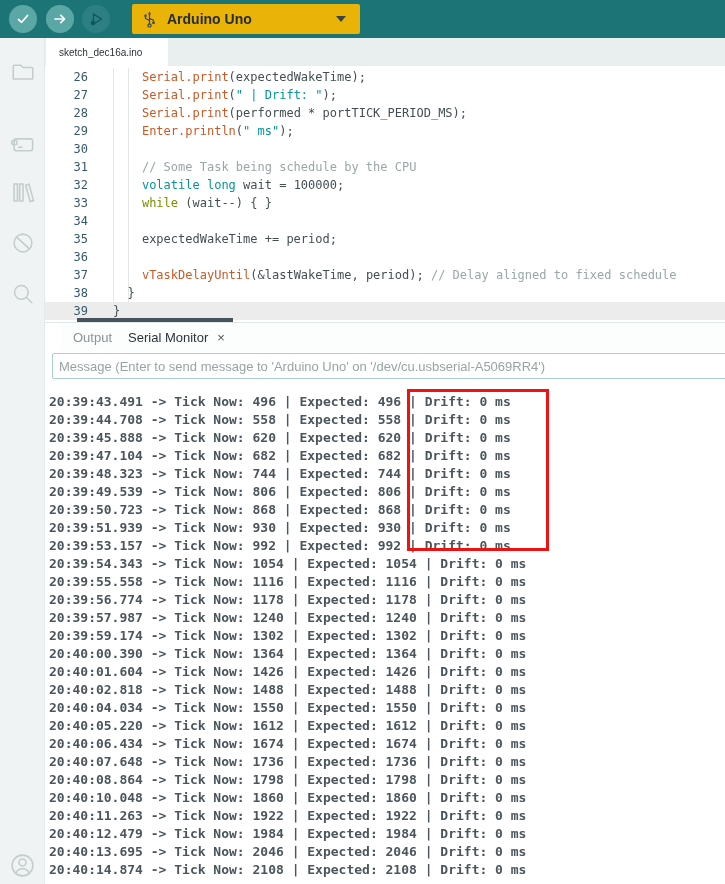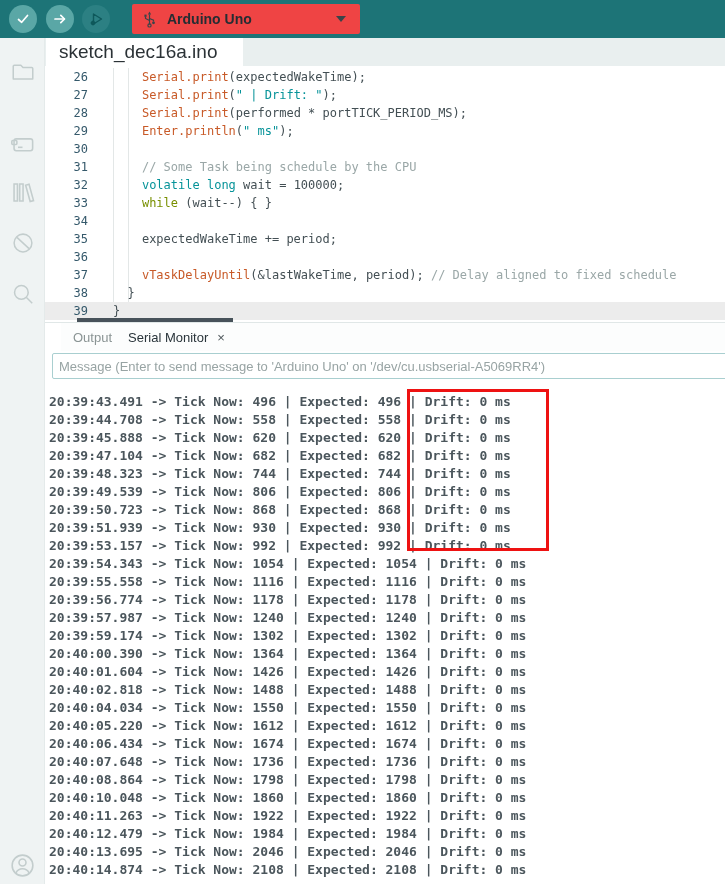--- a/index.html
+++ b/index.html
@@ -31,41 +31,41 @@
     font-family:"Liberation Sans",sans-serif;}
   .app{position:relative;width:725px;height:884px;overflow:hidden;}
 
   
   .toolbar{position:absolute;left:0;top:0;width:725px;height:38px;background:var(--teal);
     display:flex;align-items:center;}
   .tb-btn{width:28px;height:28px;border-radius:50%;background:var(--btn-teal);
     display:flex;align-items:center;justify-content:center;margin-left:9px;cursor:pointer;flex:0 0 auto;}
   .tb-btn:first-child{margin-left:9px;}
   .tb-btn.debug{background:var(--debug-circle);margin-left:8px;}
-  .board-select{margin-left:22px;width:228px;height:30px;background:#ef4444;border-radius:2px;
+  .board-select{margin-left:22px;width:228px;height:30px;background:#eab308;border-radius:2px;
     display:flex;align-items:center;padding:0 10px;cursor:pointer;}
   .board-select .usb{flex:0 0 auto;margin-right:10px;display:flex;}
   .board-select .bname{font-size:14px;font-weight:bold;color:#252d33;flex:1;}
   .board-select .caret{flex:0 0 auto;width:0;height:0;border-left:5px solid transparent;
     border-right:5px solid transparent;border-top:6px solid #3a4449;margin-right:4px;}
 
   
   .sidebar{position:absolute;left:0;top:38px;width:45px;height:846px;background:var(--sidebar-bg);
     border-right:1px solid #e4eaea;}
   .sb-icon{position:absolute;left:0;width:45px;height:48px;display:flex;align-items:center;
     justify-content:center;color:var(--sidebar-icon);cursor:pointer;}
   .sb-icon svg{stroke:currentColor;fill:none;stroke-width:1.4;}
   .sb-account{position:absolute;left:0;bottom:2px;width:45px;height:34px;display:flex;
     align-items:center;justify-content:center;color:var(--sidebar-icon);cursor:pointer;}
 
   
   .ed-tabbar{position:absolute;left:45px;top:38px;width:680px;height:28px;background:var(--tabbar-bg);
     display:flex;}
   .ed-tab{height:28px;background:var(--tab-active-bg);display:flex;align-items:center;
-    padding:0 26px 0 13px;font-size:19px;color:#2b3236;margin-left:1px;cursor:pointer;}
+    padding:0 26px 0 13px;font-size:10px;color:#2b3236;margin-left:1px;cursor:pointer;}
 
   
   .editor{position:absolute;left:45px;top:66px;width:680px;height:256px;background:#fff;
     overflow:hidden;font-family:"DejaVu Sans Mono","Liberation Mono",monospace;font-size:12px;}
   .ed-inner{position:relative;padding-top:2px;}
   .code-line{position:relative;height:18px;line-height:18px;white-space:pre;}
   .code-line.hl{background:var(--line-highlight);}
   .gutter{position:absolute;left:0;top:0;width:43px;text-align:right;color:var(--gutter-num);}
   .ctext{position:absolute;left:68px;top:0;color:var(--code-default);}
   .tk-d{color:var(--code-default);}

